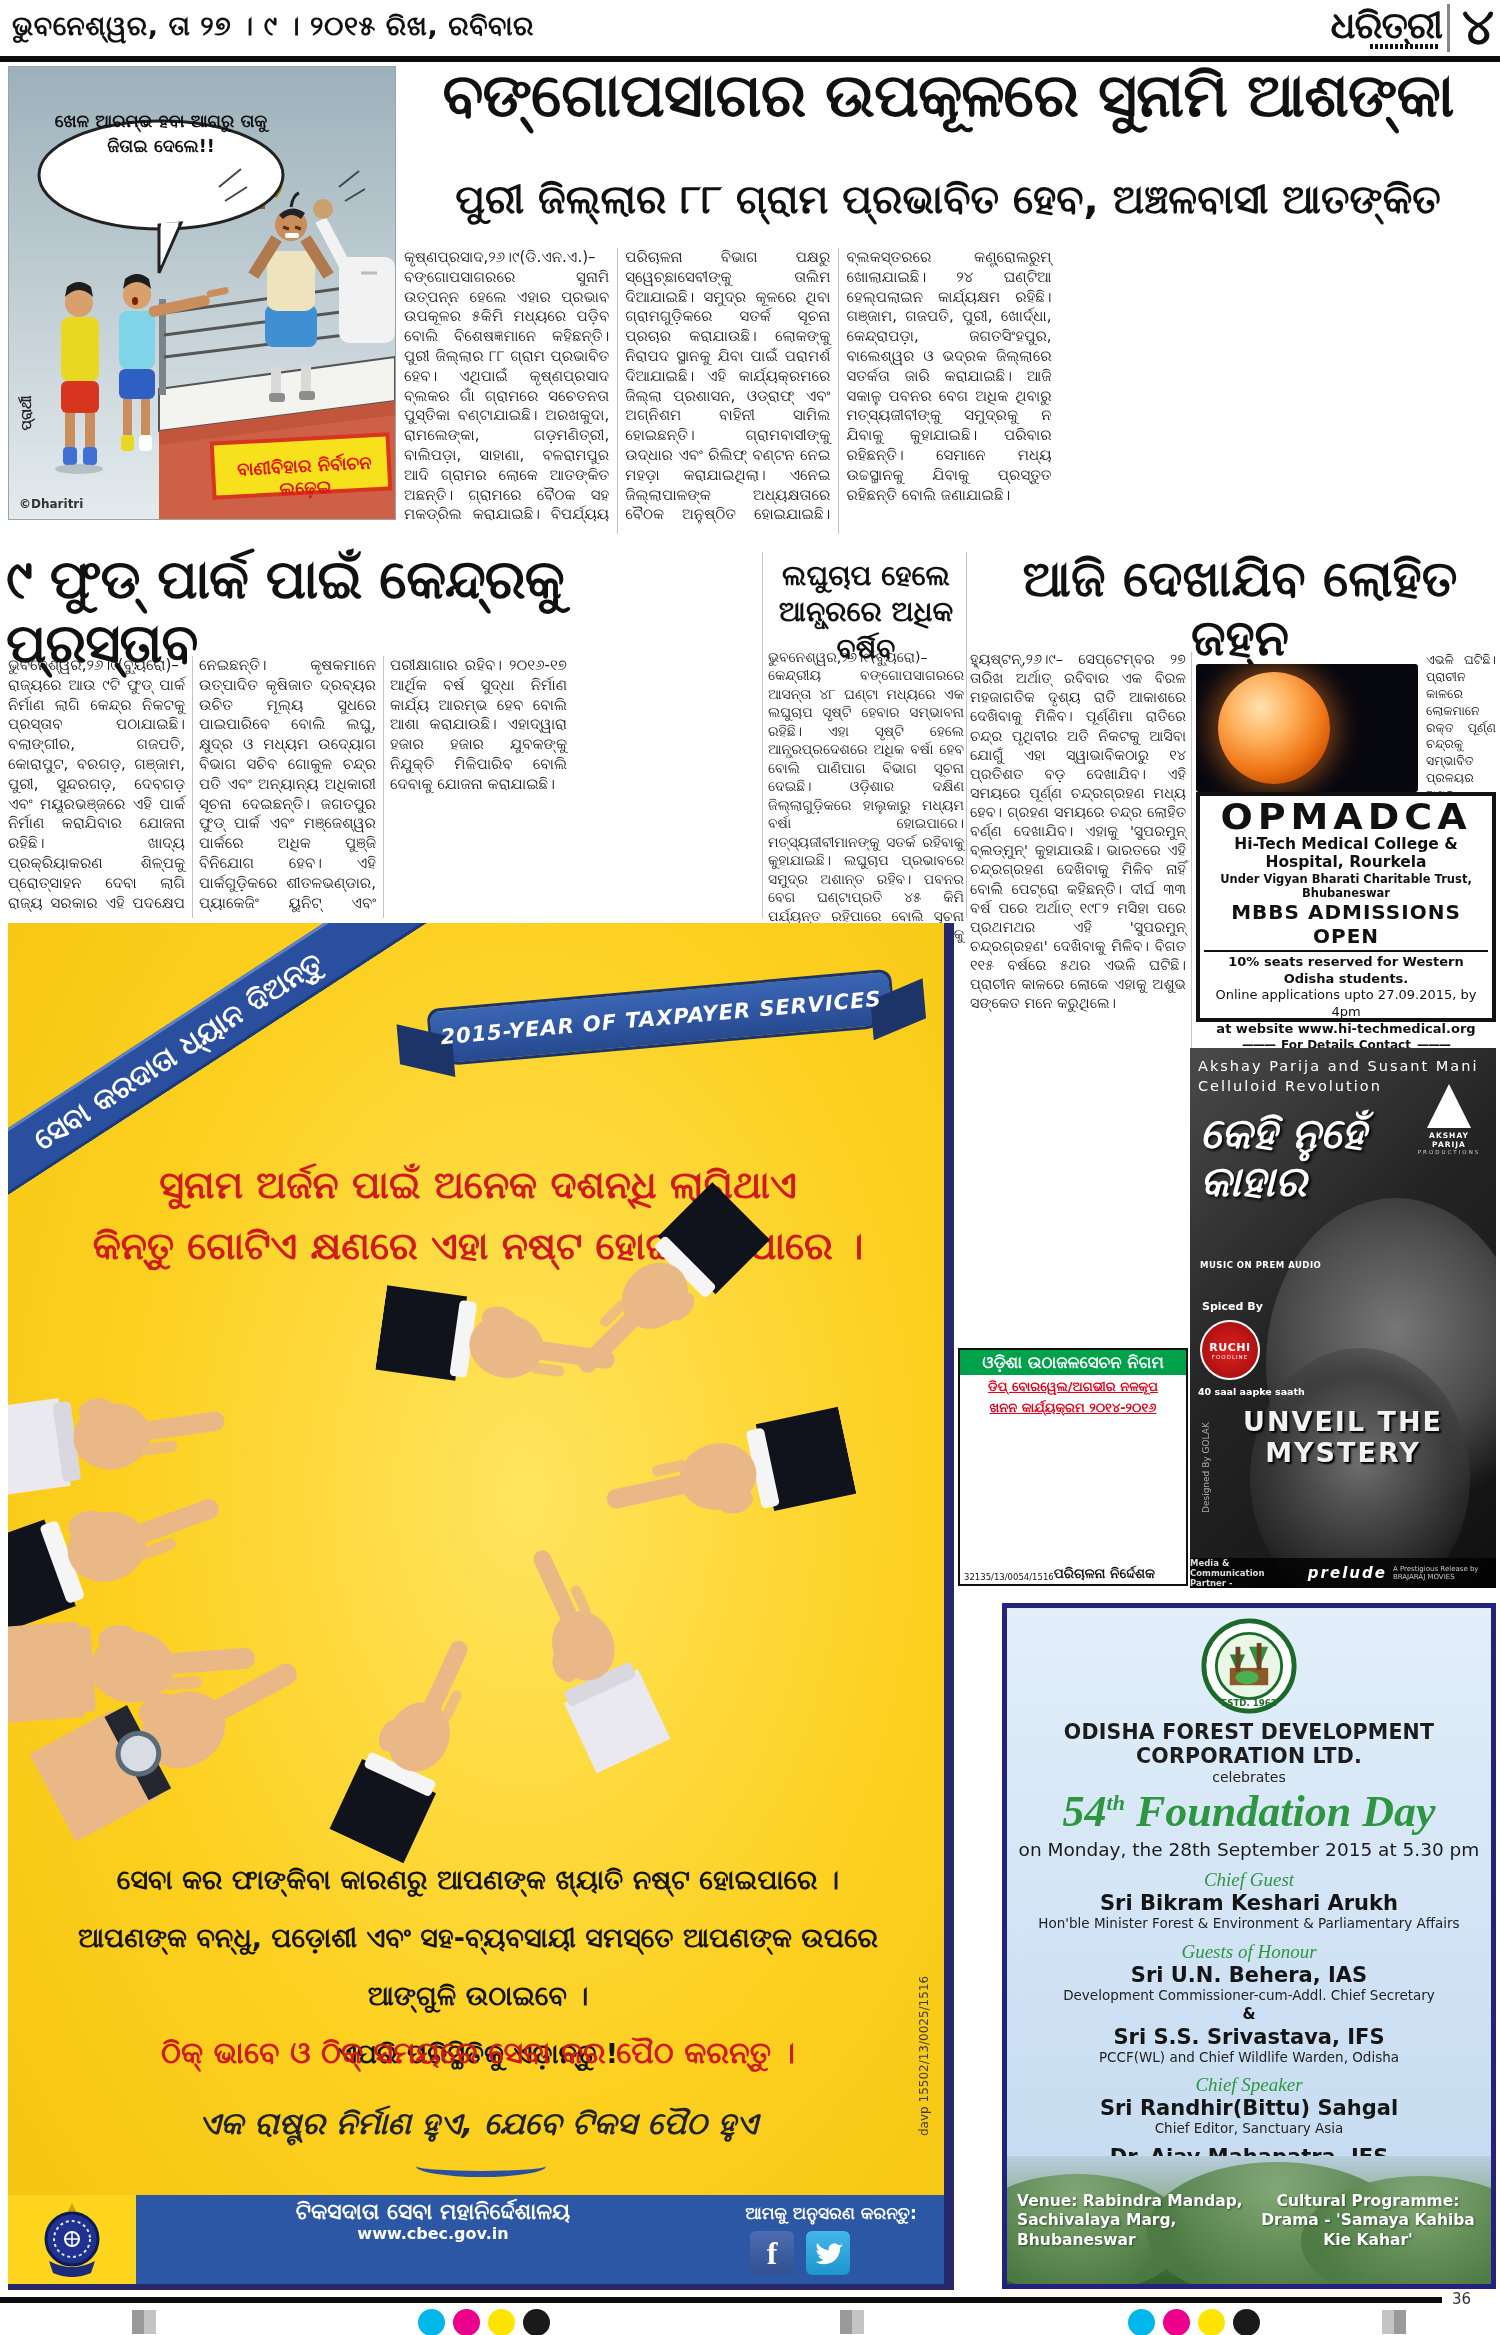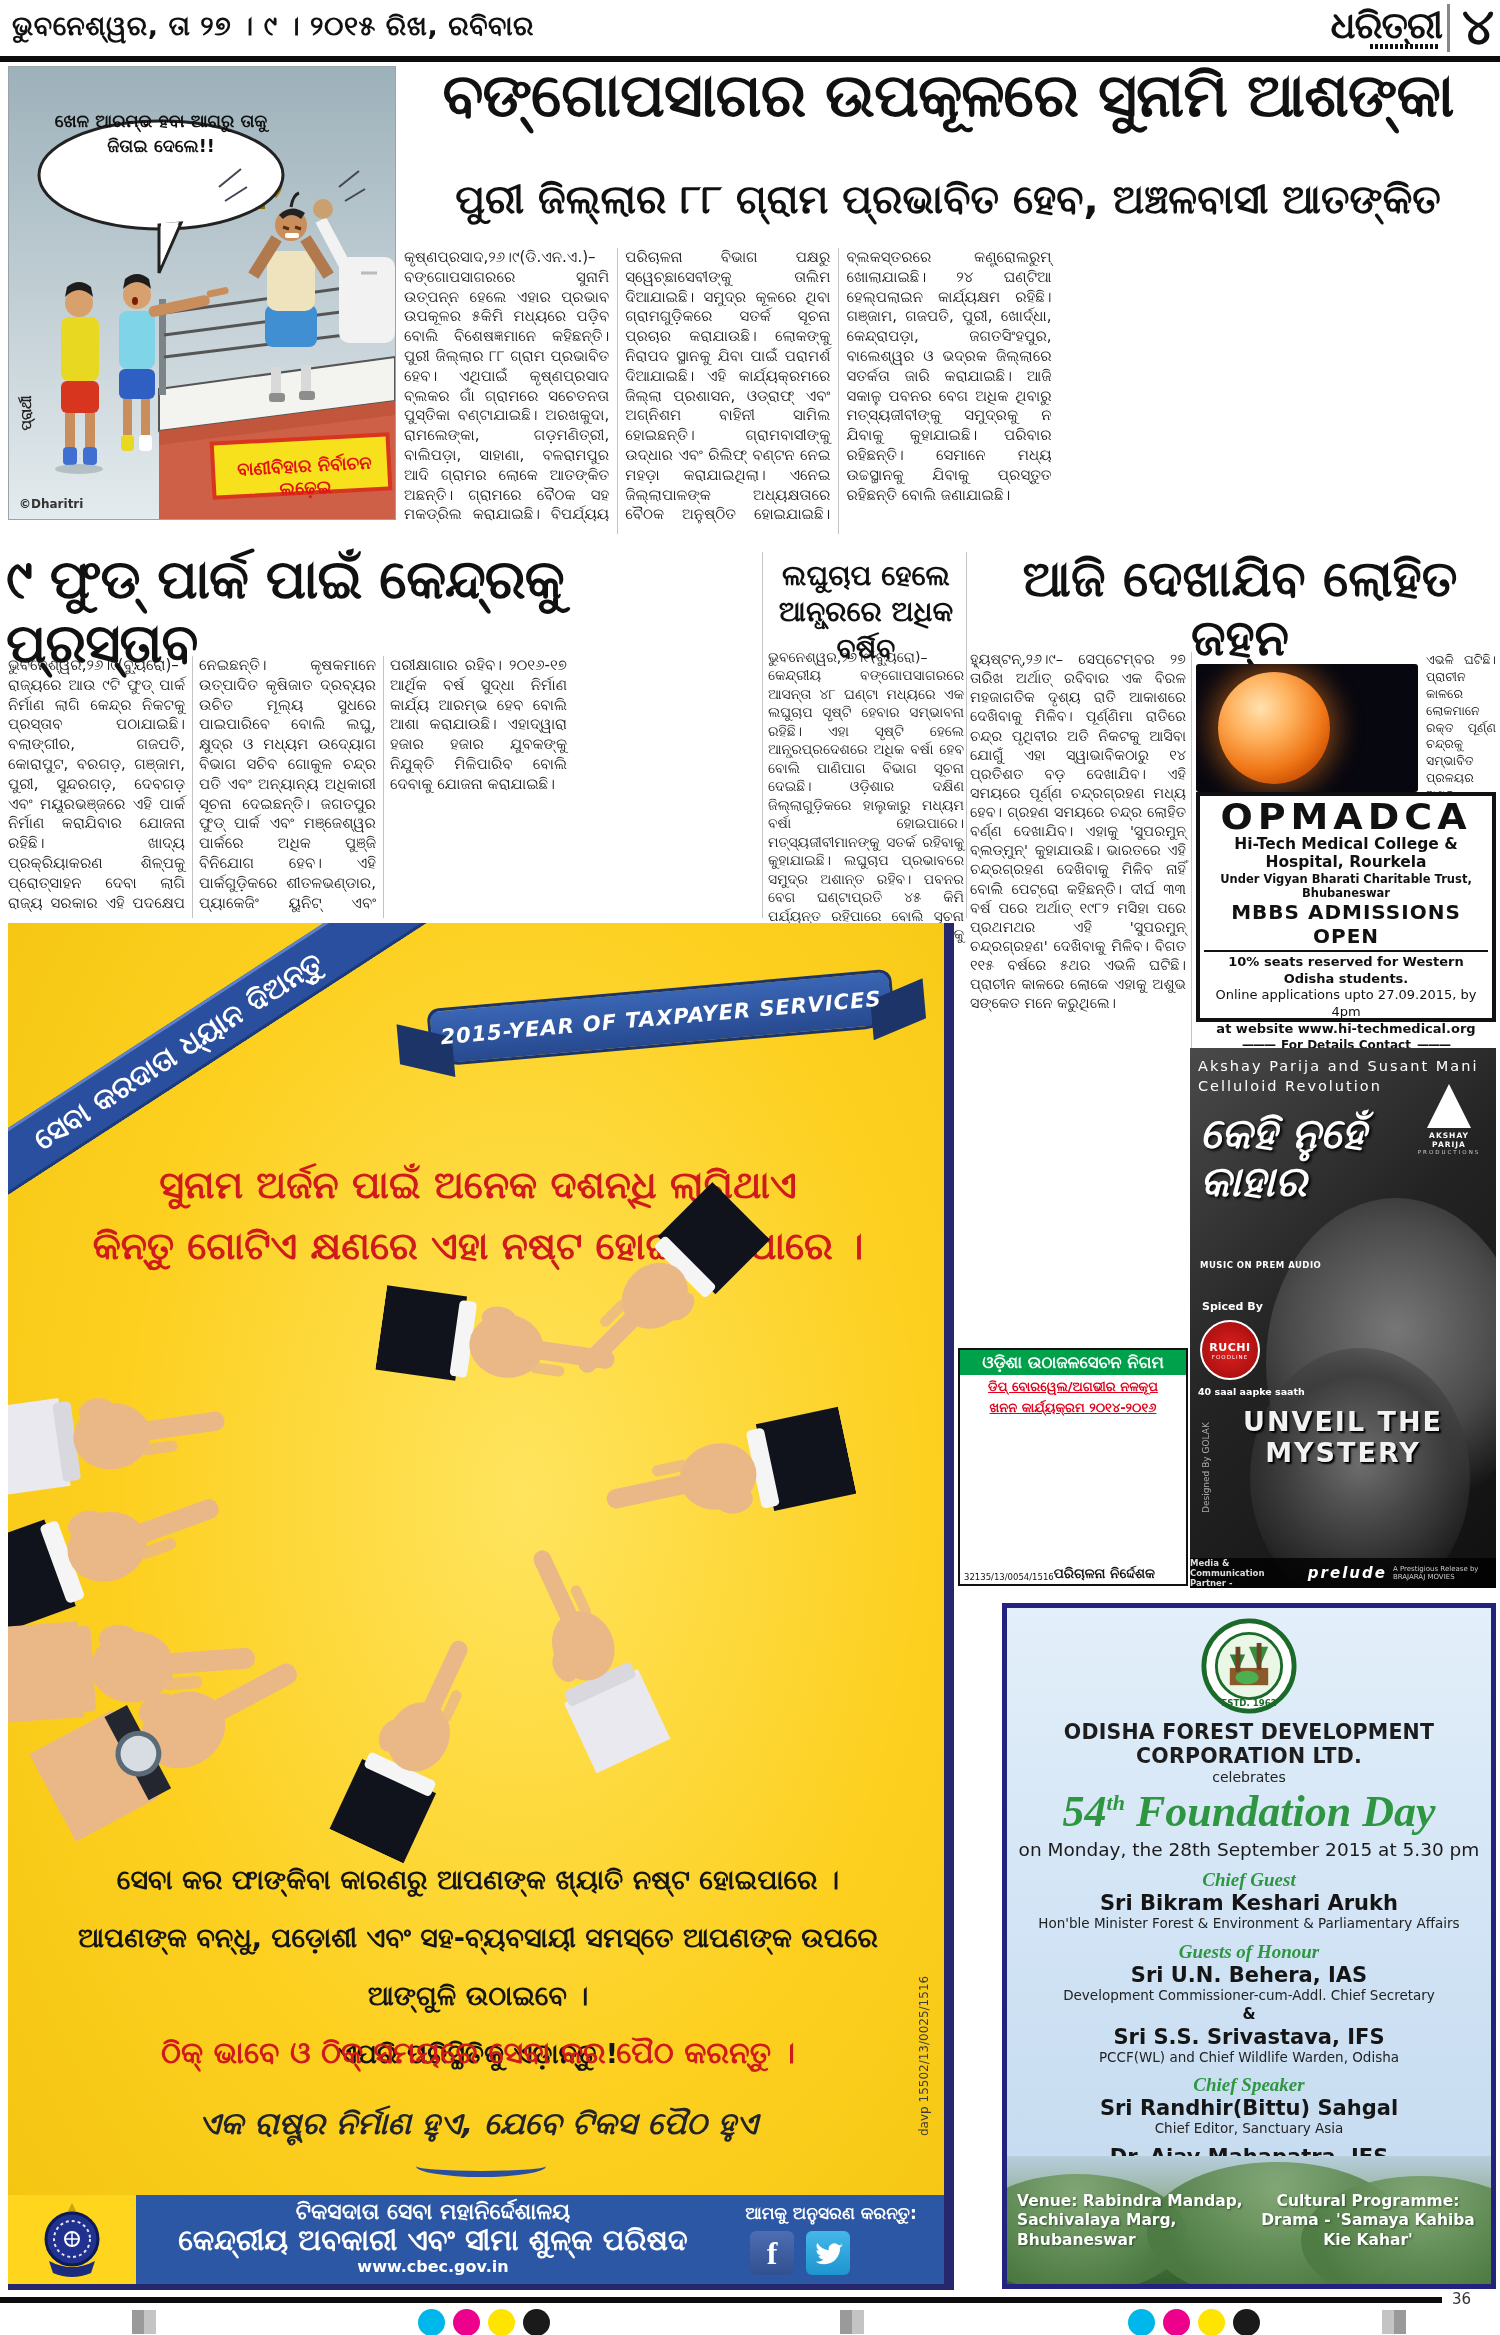--- a/index.html
+++ b/index.html
@@ -100,21 +100,21 @@
 
   
   .forest{left:1002px;top:1603px;width:494px;height:686px;box-sizing:border-box;border:5px solid #23237e;
      background:linear-gradient(#e3effa 0%,#cfe2f4 55%,#c2d8ee 100%);text-align:center;overflow:hidden;}
   .f-logo{margin:10px auto 2px;width:96px;height:96px;}
   .f-org{font-size:20.5px;font-weight:800;color:#1d1d1d;letter-spacing:.2px;}
   .f-cel{font-size:14px;color:#222;margin-top:1px;}
   .f-day{font-family:"Liberation Serif","DejaVu Serif",serif;font-style:italic;font-weight:bold;color:#2e9641;font-size:44px;line-height:1.05;margin-top:4px;}
   .f-day sup{font-size:22px;}
   .f-when{font-size:18.5px;color:#1b1b1b;margin-top:4px;}
-  .f-label{font-family:"Liberation Serif","DejaVu Serif",serif;font-style:italic;font-weight:bold;color:#2e9641;font-size:19px;margin-top:9px;}
+  .f-label{font-family:"Liberation Serif","DejaVu Serif",serif;font-style:italic;font-weight:normal;color:#2e9641;font-size:19px;margin-top:9px;}
   .f-name{font-size:21px;font-weight:800;color:#151515;line-height:1.15;}
   .f-title{font-size:13.5px;color:#222;line-height:1.2;}
   .f-amp{font-size:15px;font-weight:bold;margin:2px 0;}
   .f-invite{font-family:"Liberation Serif","DejaVu Serif",serif;font-style:italic;font-weight:bold;color:#b5451d;font-size:25px;margin-top:12px;}
   .f-photo{position:absolute;left:0;bottom:0;width:100%;height:128px;
      background:linear-gradient(#b7cedd 0%,#9db7a9 26%,#77a066 48%,#56864b 66%,#3f7038 84%,#345f2f 100%);}
   .f-hill{position:absolute;border-radius:50%;background:radial-gradient(circle at 50% 20%,#7fa571,#4d7a43 70%);opacity:.9;}
   .f-venue{position:absolute;left:10px;bottom:34px;width:230px;text-align:left;font-size:15.5px;font-weight:800;color:#fff;text-shadow:1px 1px 2px #2c4c28;line-height:1.25;}
   .f-cult{position:absolute;right:8px;bottom:34px;width:230px;text-align:center;font-size:15.5px;font-weight:800;color:#fff;text-shadow:1px 1px 2px #2c4c28;line-height:1.25;}
 
@@ -462,21 +462,20 @@
           <circle cx="33" cy="38" r="26" fill="#20318f" stroke="#0c1a55" stroke-width="3"></circle>
           <circle cx="33" cy="38" r="18" fill="none" stroke="#e6e6f2" stroke-width="2" stroke-dasharray="3 3"></circle>
           <circle cx="33" cy="38" r="7" fill="none" stroke="#fff" stroke-width="2"></circle>
           <line x1="33" y1="31" x2="33" y2="45" stroke="#fff" stroke-width="1.5"></line>
           <line x1="26" y1="38" x2="40" y2="38" stroke="#fff" stroke-width="1.5"></line>
           <path d="M10 60 q23 12 46 0 l-4 12 q-19 8 -38 0 z" fill="#1c2a7a"></path>
         </svg>
       </div>
       <div class="tax-foot-c">
         <div class="tf1 odia">ଟିକସଦାତା ସେବା ମହାନିର୍ଦ୍ଦେଶାଳୟ</div>
-        <div class="tf2 odia">କେନ୍ଦ୍ରୀୟ ଅବକାରୀ ଏବଂ ସୀମା ଶୁଳ୍କ ପରିଷଦ</div>
         <div class="tf3">www.cbec.gov.in</div>
       </div>
       <div class="tax-follow odia">ଆମକୁ ଅନୁସରଣ କରନ୍ତୁ:</div>
       <div class="tax-social">
         <div class="soc fb">f</div>
         <div class="soc tw">
           <svg width="30" height="30" viewBox="0 0 24 24">
               <path fill="#fff" d="M23 4.9c-.8.4-1.7.6-2.6.8a4.5 4.5 0 0 0-7.7 4.1A12.8 12.8 0 0 1 3.4 4a4.5 4.5 0 0 0 1.4 6 4.4 4.4 0 0 1-2-.5v.1a4.5 4.5 0 0 0 3.6 4.4 4.6 4.6 0 0 1-2 .1 4.5 4.5 0 0 0 4.2 3.1A9 9 0 0 1 2 19a12.7 12.7 0 0 0 6.9 2c8.3 0 12.8-6.9 12.8-12.8v-.6c.9-.6 1.6-1.4 2.2-2.3-.8.4-1.7.6-2.6.7a4.5 4.5 0 0 0 2-2.5z"></path>
             </svg>
         </div>

